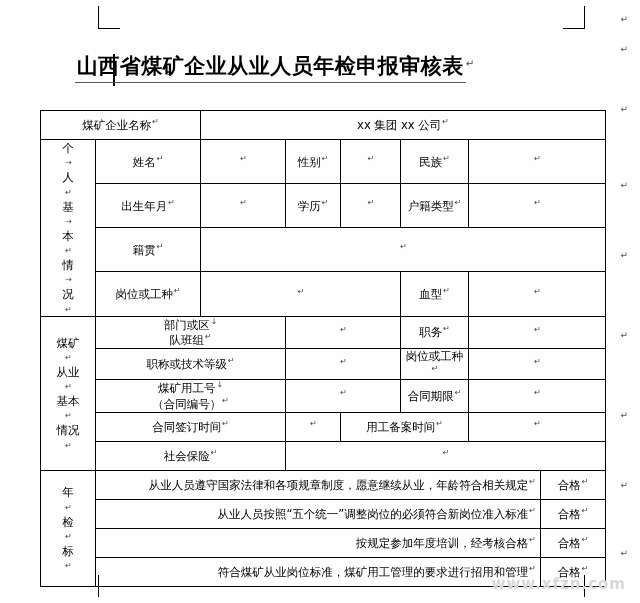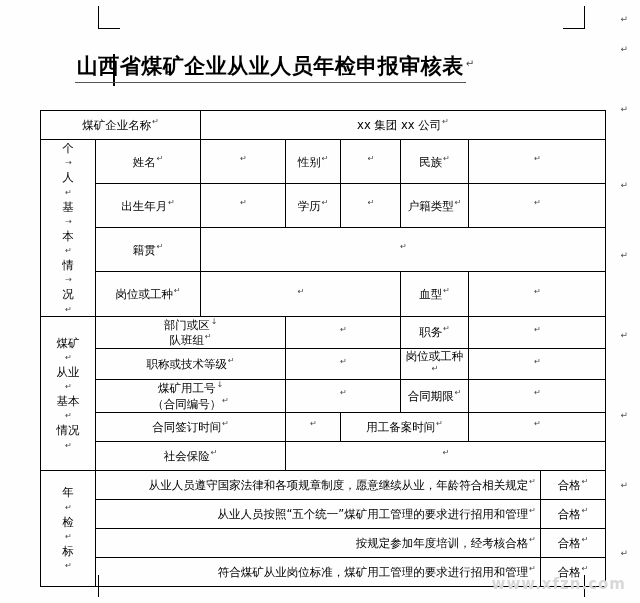--- a/index.html
+++ b/index.html
@@ -246,21 +246,21 @@
     <tr>
       <td class="c vlabel" rowspan="4">
         <span>年<span class="mk">↵</span></span>
         <span>检<span class="mk">↵</span></span>
         <span>标<span class="mk">↵</span></span>
       </td>
       <td class="l" colspan="6"><span>从业人员遵守国家法律和各项规章制度，愿意继续从业，年龄符合相关规定</span><span class="mk">↵</span></td>
       <td class="c"><span>合格</span><span class="mk">↵</span></td>
     </tr>
     <tr>
-      <td class="l" colspan="6"><span>从业人员按照“五个统一”煤矿用工管理的要求进行招用和管理</span><span class="mk">↵</span></td>
+      <td class="l" colspan="6"><span>从业人员按照“五个统一”调整岗位的必须符合新岗位准入标准</span><span class="mk">↵</span></td>
       <td class="c"><span>合格</span><span class="mk">↵</span></td>
     </tr>
     <tr>
       <td class="l" colspan="6"><span>按规定参加年度培训，经考核合格</span><span class="mk">↵</span></td>
       <td class="c"><span>合格</span><span class="mk">↵</span></td>
     </tr>
     <tr>
       <td class="l" colspan="6"><span>符合煤矿从业岗位标准，煤矿用工管理的要求进行招用和管理</span><span class="mk">↵</span></td>
       <td class="c"><span>合格</span><span class="mk">↵</span></td>
     </tr>

